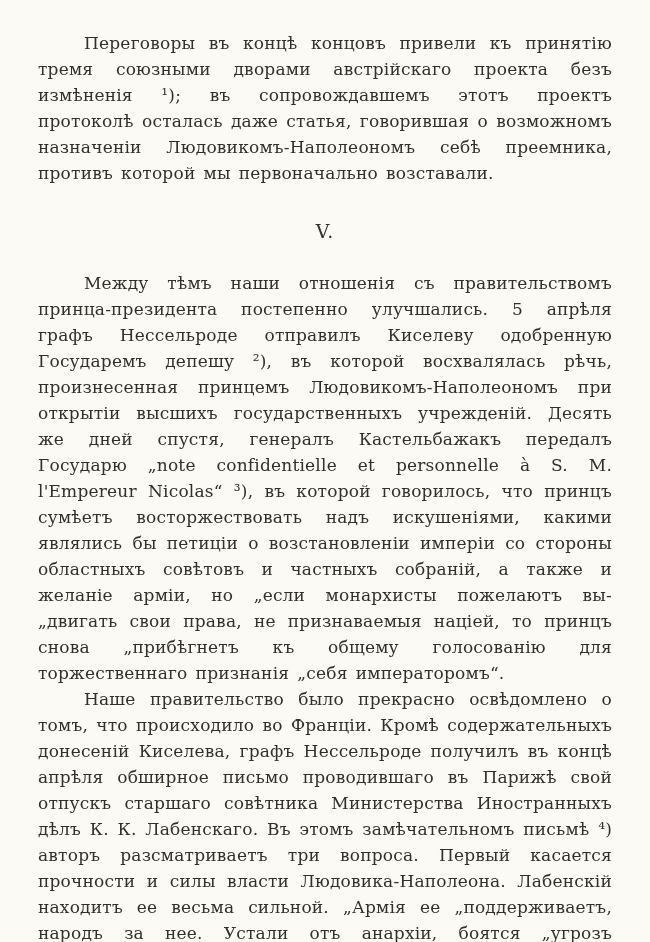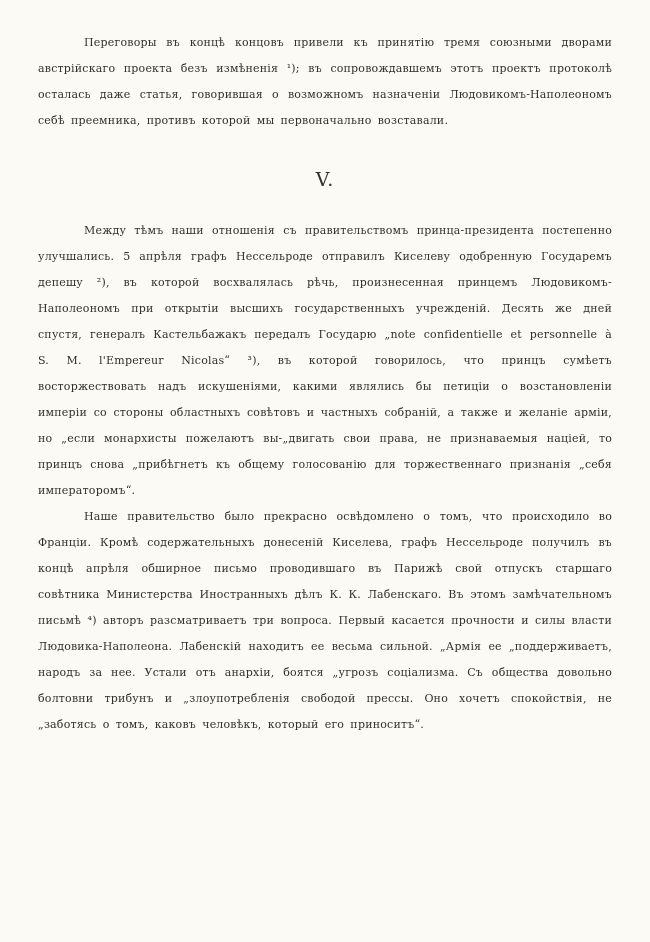--- a/index.html
+++ b/index.html
@@ -12,21 +12,21 @@
   }
   .page {
     position: relative;
     width: 650px;
     height: 942px;
     background: #fbfaf5;
     color: #33302b;
     padding: 30px 38px 0 38px;
   }
   .para {
-    font-size: 11px;
+    font-size: 17px;
     line-height: 26px;
     text-align: justify;
     text-indent: 46px;
     letter-spacing: 0.2px;
     word-spacing: 2.5px;
   }
   .section-heading {
     text-align: center;
     font-size: 19px;
     font-weight: 500;

